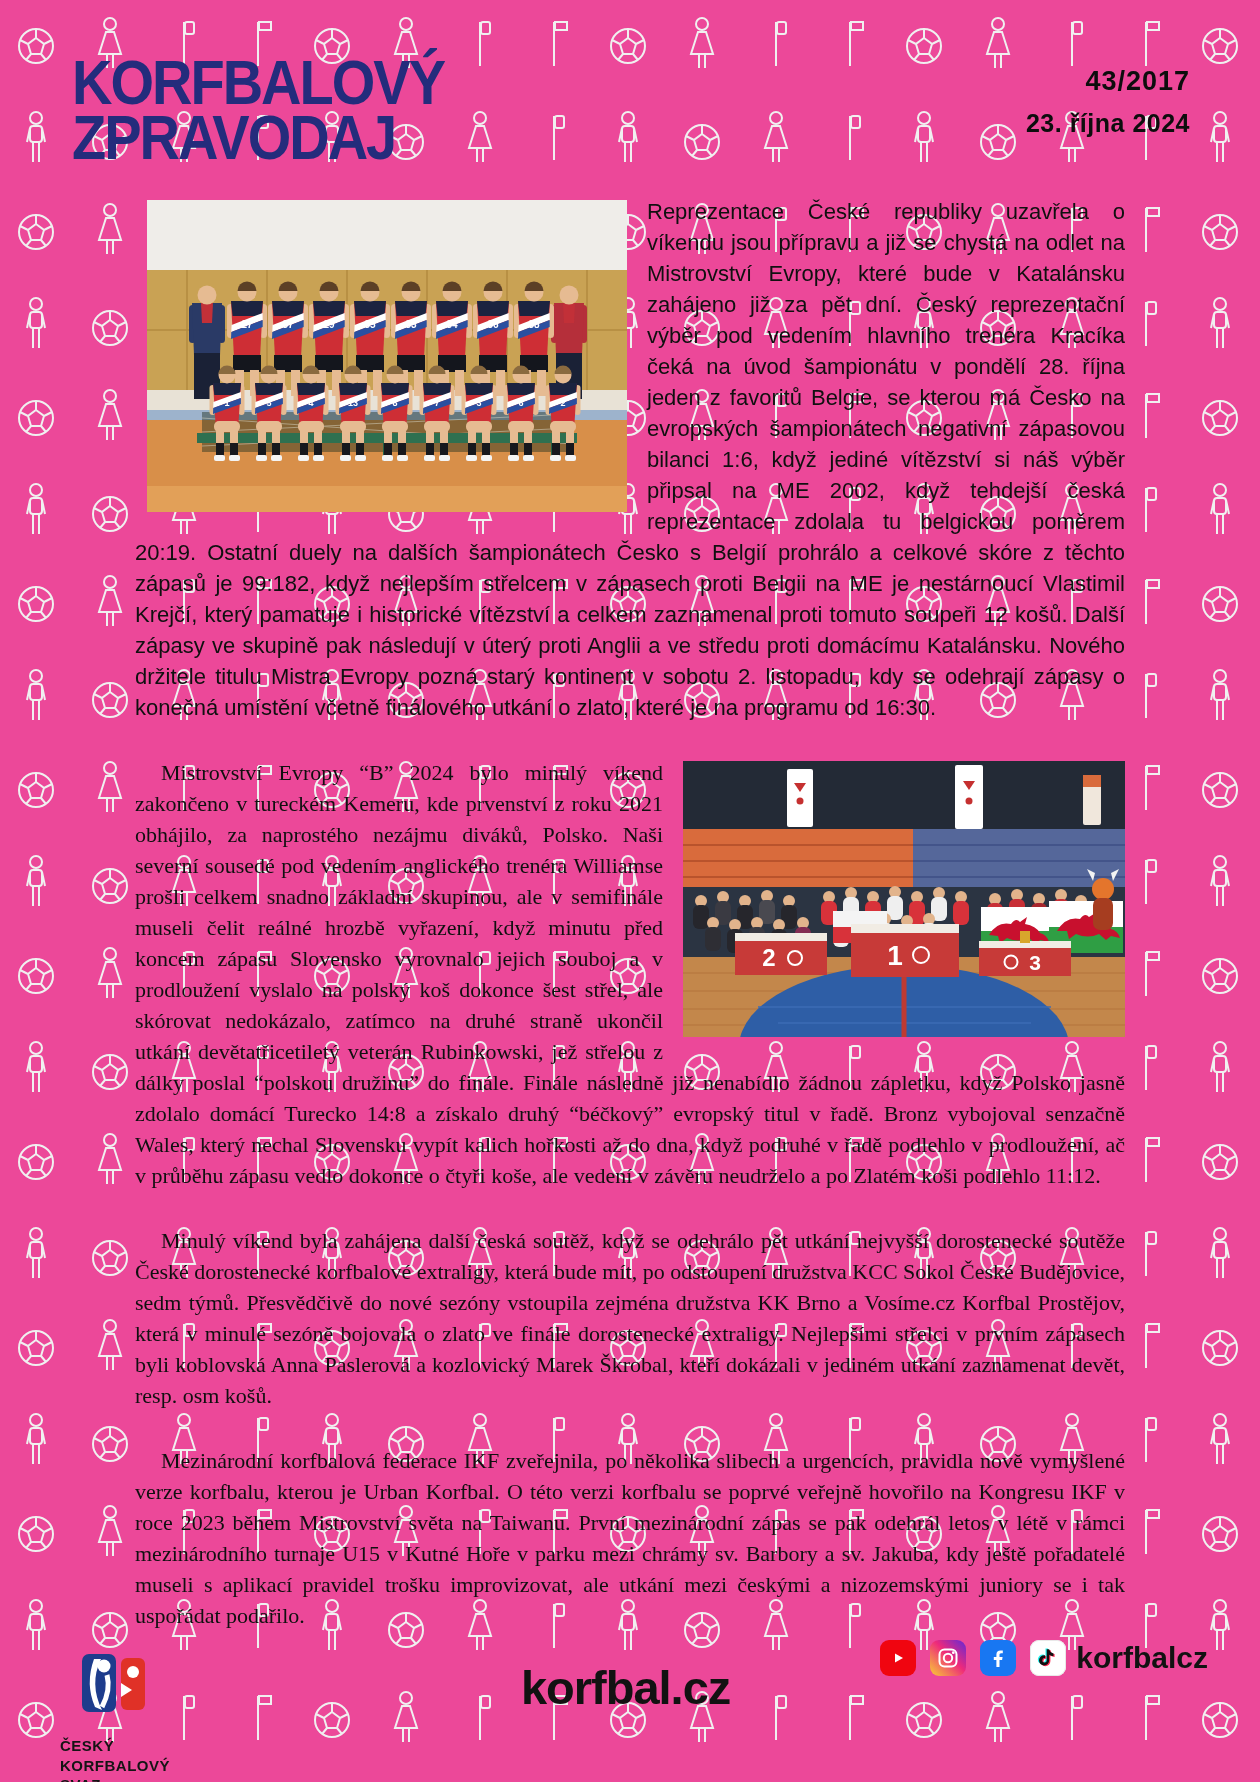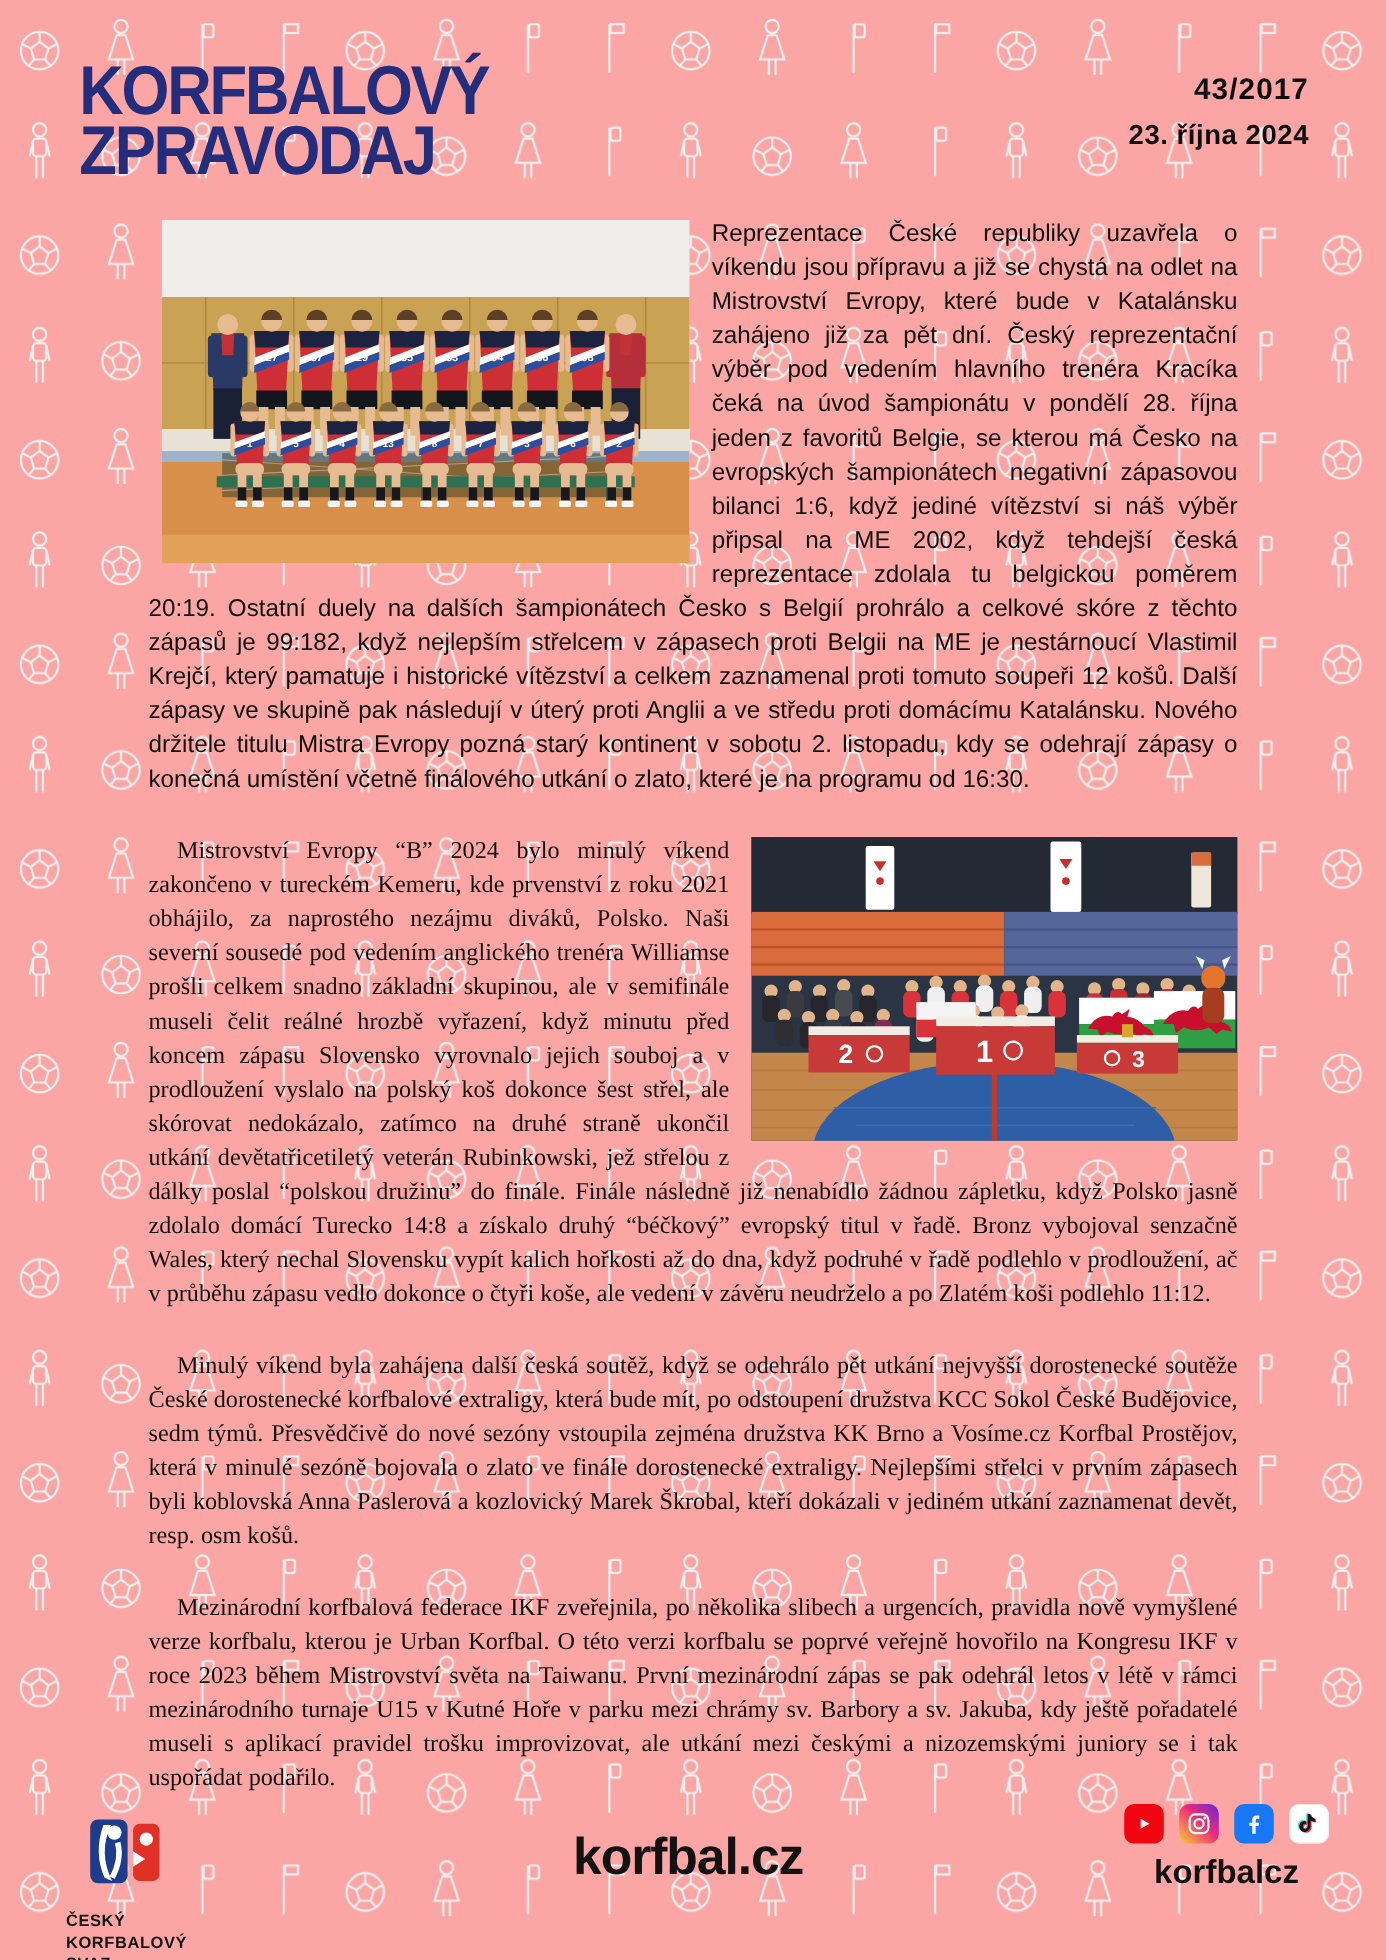--- a/index.html
+++ b/index.html
@@ -1,20 +1,20 @@
 <!DOCTYPE html>
 <html><head>
 <meta charset="utf-8">
 <style>
   html,body{margin:0;padding:0;background:#ffffff;}
   .page{
     position:relative;
     width:1260px;height:1782px;
     margin:0 auto;
-    background:#fca5a5;
+    background:#ec4899;
     overflow:hidden;
     font-family:"Liberation Sans",sans-serif;
     color:#111;
   }
   .watermark{position:absolute;inset:0;z-index:0;}
   .content{position:relative;z-index:1;}
 
   
   .header{display:flex;justify-content:space-between;align-items:flex-start;padding:52px 70px 0 72px;}
   .masthead{color:#242c7c;font-weight:700;font-size:56px;line-height:0.98;letter-spacing:-2px;margin:0;}
@@ -40,21 +40,21 @@
   .photo svg{display:block;}
 
   
   .footer{position:absolute;left:60px;right:52px;bottom:24px;height:124px;z-index:1;}
   .footer-left{position:absolute;left:0;top:18px;display:flex;align-items:center;gap:16px;flex-direction:column;}
   .org-name{font-size:15px;font-weight:700;letter-spacing:0.5px;line-height:1.3;color:#141414;}
   .site-name{
     position:absolute;left:50%;top:26px;transform:translateX(-54%);
     font-size:47px;font-weight:700;letter-spacing:-1px;color:#121212;text-align:right;
   }
-  .footer-right{position:absolute;right:0;top:6px;display:flex;flex-direction:column;align-items:center;gap:10px;}
+  .footer-right{position:absolute;right:0;top:6px;display:flex;flex-direction:row;align-items:center;gap:10px;}
   .social-row{display:flex;gap:14px;}
   .social{width:36px;height:36px;border-radius:9px;display:flex;align-items:center;justify-content:center;}
   .social svg{display:block;}
   .yt{background:#f00510;}
   .ig{background:linear-gradient(45deg,#f9ce34 0%,#ee2a7b 55%,#6228d7 100%);}
   .fb{background:#1877f2;}
   .tt{background:#ffffff;box-shadow:inset 0 0 0 1px #e8e8e8;}
   .social-handle{font-size:30px;font-weight:700;letter-spacing:0px;color:#121212;}
 </style>
 </head>

